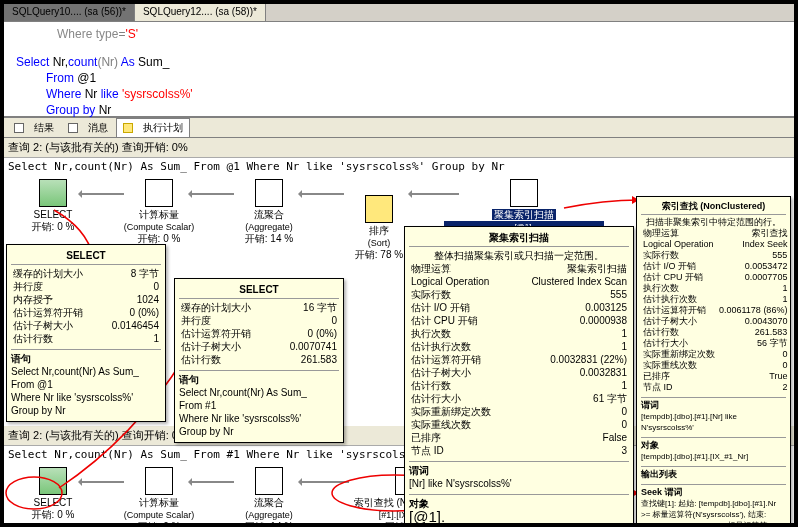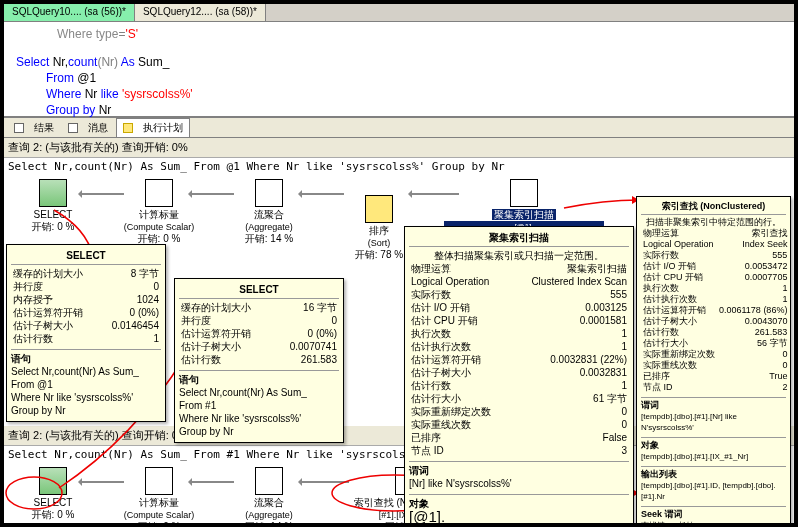--- a/index.html
+++ b/index.html
@@ -1,19 +1,19 @@
 <!DOCTYPE html>
 <html><head>
 <meta charset="utf-8">
 <style>
 *{box-sizing:border-box;margin:0;padding:0;font-family:"Microsoft YaHei",SimSun,Arial,sans-serif}
 body{width:798px;height:527px;background:#fff;font-size:11px;color:#000;overflow:hidden;position:relative;border:4px solid #000}
 .tabs{height:18px;background:#d4d0c8;display:flex;border-bottom:1px solid #808080}
 .tab{padding:2px 8px;border-right:1px solid #808080;background:#ece9d8;font-size:10px;cursor:pointer}
-.tab.active{background:#86efac}
+.tab.active{background:#737373}
 .editor{height:96px;background:#fff;padding:4px 12px;font-family:Consolas,monospace;font-size:12px;line-height:16px;border-bottom:2px solid #808080}
 .kw{color:#0000ff}.str{color:#ff0000}.op{color:#808080}
 .rtabs{height:20px;background:#ece9d8;display:flex;align-items:center;padding-left:4px;border-bottom:1px solid #808080}
 .rtab{padding:2px 6px;margin-right:2px;font-size:10px;display:flex;align-items:center;gap:10px;cursor:pointer}
 .rtab.active{background:#fff;border:1px solid #808080;border-bottom:none}
 .grid-ico{width:10px;height:10px;display:inline-block;background:linear-gradient(#fff,#fff) padding-box,linear-gradient(#999,#999);border:1px solid #666}
 .ygrid-ico{width:10px;height:10px;display:inline-block;background:#ffe87c;border:1px solid #c9a800}
 .plan-area{position:relative;height:385px;overflow:hidden;background:#fff}
 .q-head{background:#ece9d8;padding:2px 4px;font-size:11px;border-bottom:1px solid #aaa}
 .q-sql{padding:2px 4px;font-family:Consolas,monospace;font-size:11px;color:#000}
@@ -193,21 +193,21 @@
           <tr>
             <td>实际行数</td>
             <td>555</td>
           </tr>
           <tr>
             <td>估计 I/O 开销</td>
             <td>0.003125</td>
           </tr>
           <tr>
             <td>估计 CPU 开销</td>
-            <td>0.0001581</td>
+            <td>0.0000938</td>
           </tr>
           <tr>
             <td>执行次数</td>
             <td>1</td>
           </tr>
           <tr>
             <td>估计执行次数</td>
             <td>1</td>
           </tr>
           <tr>
@@ -316,21 +316,20 @@
             <td>节点 ID</td>
             <td>2</td>
           </tr>
         </tbody>
       </table>
     <div class="sub">谓词</div>
       <div style="font-size:8px">[tempdb].[dbo].[#1].[Nr] like N'sysrscolss%'</div>
     <div class="sub">对象</div>
       <div style="font-size:8px">[tempdb].[dbo].[#1].[IX_#1_Nr]</div>
     <div class="sub">输出列表</div>
-      <div style="font-size:8px">[tempdb].[dbo].[#1].ID, [tempdb].[dbo].[#1].Nr</div>
     <div class="sub">Seek 谓词</div>
       <div style="font-size:8px;white-space:normal">查找键[1]: 起始: [tempdb].[dbo].[#1].Nr &gt;= 标量运算符(N'sysrscolss'), 结束: [tempdb].[dbo].[#1].Nr &lt; 标量运算符(N'sysrscolsT')</div>
   </div>
 
   <div style="position:absolute;top:288px;left:0;right:0">
     <div class="q-head">查询 2: (与该批有关的) 查询开销: 0%</div>
     <div class="q-sql">Select Nr,count(Nr) As Sum_ From #1 Where Nr like 'sysrscolss%' Group by Nr</div>
     <div class="plan-row">
       <div class="op-box" style="left:4px;top:4px">
           <div class="op-ico ico-select"></div>

